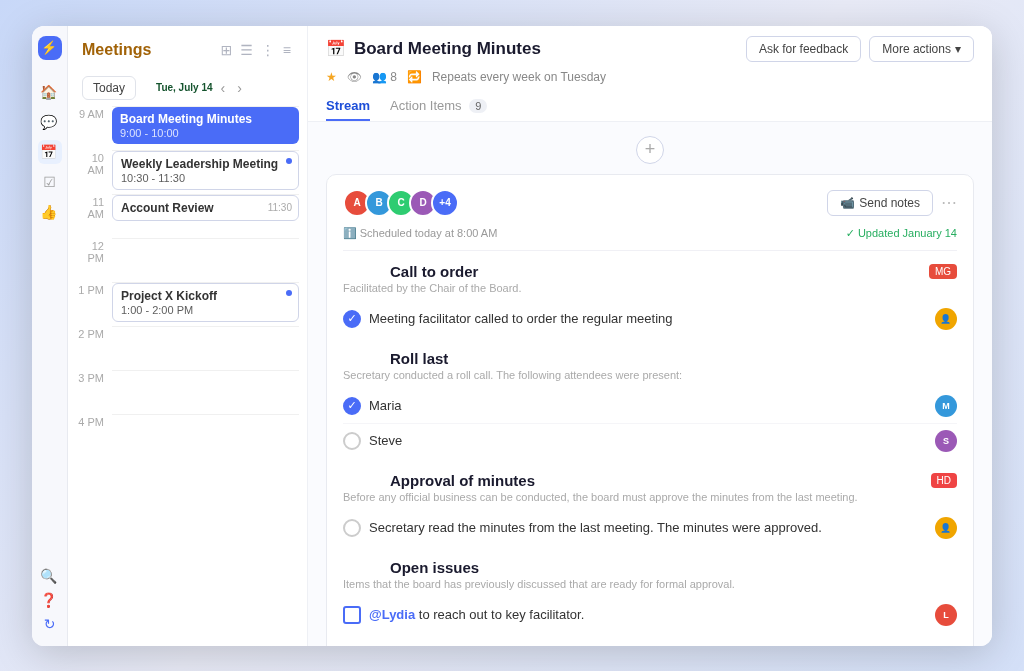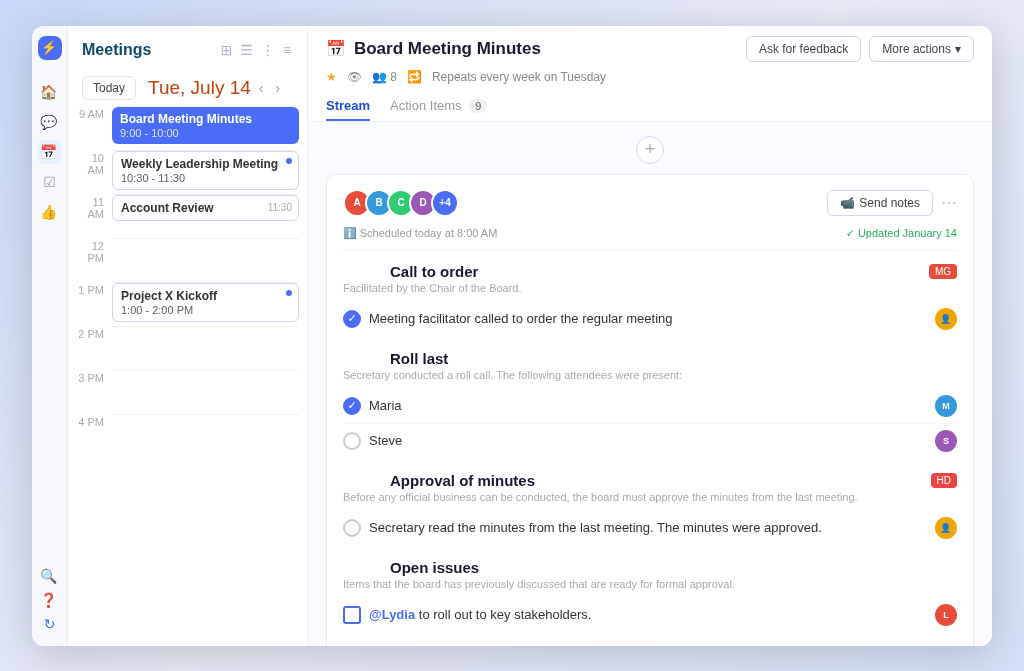--- a/index.html
+++ b/index.html
@@ -54,50 +54,50 @@
     }
     .sidebar-header {
       display: flex;
       align-items: center;
       padding: 14px 14px 10px 14px;
       gap: 8px;
     }
     .sidebar-title {
       font-size: 16px;
       font-weight: 700;
-      color: #0c4a6e;
+      color: #a16207;
       flex: 1;
     }
     .sidebar-header-icons {
       display: flex; gap: 4px;
     }
     .sidebar-header-icons span {
       color: #b0b4c0; font-size: 14px; cursor: pointer; padding: 2px;
     }
     .sidebar-nav {
       display: flex;
       align-items: center;
       padding: 6px 14px;
-      gap: 8px;
+      gap: 16px;
     }
     .today-btn {
       padding: 4px 10px;
       border: 1px solid #e0e3ea;
       border-radius: 6px;
       background: #fff;
       font-size: 12px;
       font-weight: 500;
       color: #444;
       cursor: pointer;
     }
     .date-nav {
       display: flex; align-items: center; gap: 4px; margin-left: 4px;
     }
     .date-label {
-      font-size: 19px; font-weight: 400; color: #c2410c;
+      font-size: 10px; font-weight: 700; color: #14532d;
     }
     .nav-arrow {
       background: none; border: none; color: #999; font-size: 14px; cursor: pointer; padding: 2px 4px;
     }
     .calendar-body {
       flex: 1;
       overflow-y: auto;
       padding: 0 8px;
       font-size: 12px;
     }
@@ -575,21 +575,21 @@
 
         <div class="section">
           <div class="section-header">
             <span class="section-title">Open issues</span>
           </div>
           <div class="section-subtitle">Items that the board has previously discussed that are ready for formal approval.</div>
           <div class="checklist-item">
             <div class="check-icon square empty" style="border:2px solid #4a6cf7; width:18px; height:18px; border-radius:3px;"></div>
             <span class="checklist-text">
               <span class="mention">@Lydia</span>
-              <span> to roll out to key stakeholders.</span>
+              <span> to reach out to key facilitator.</span>
             </span>
             <div class="checklist-avatar" style="background:#e74c3c">L</div>
           </div>
         </div>
       </div>
     </div>
   </div>
 </div>
 
 </body></html>

